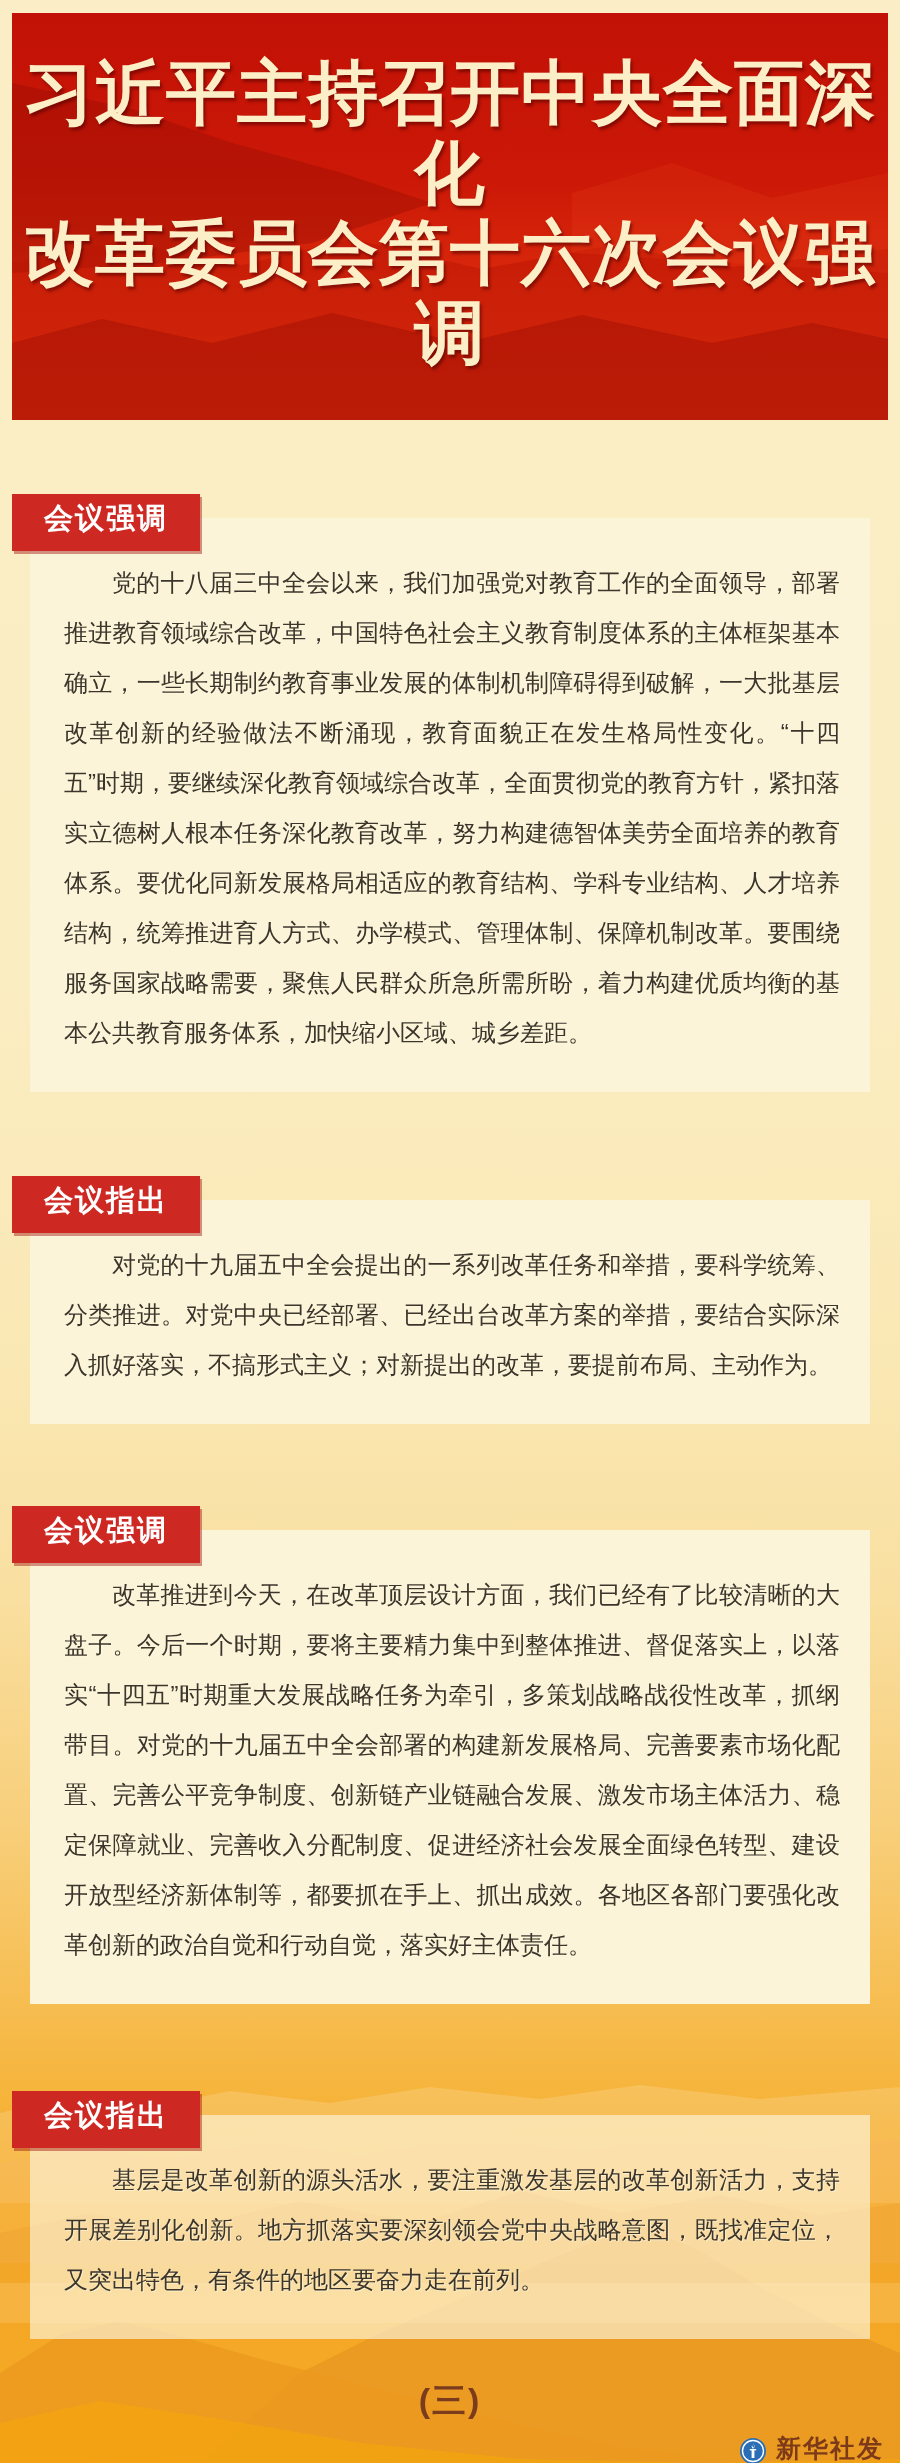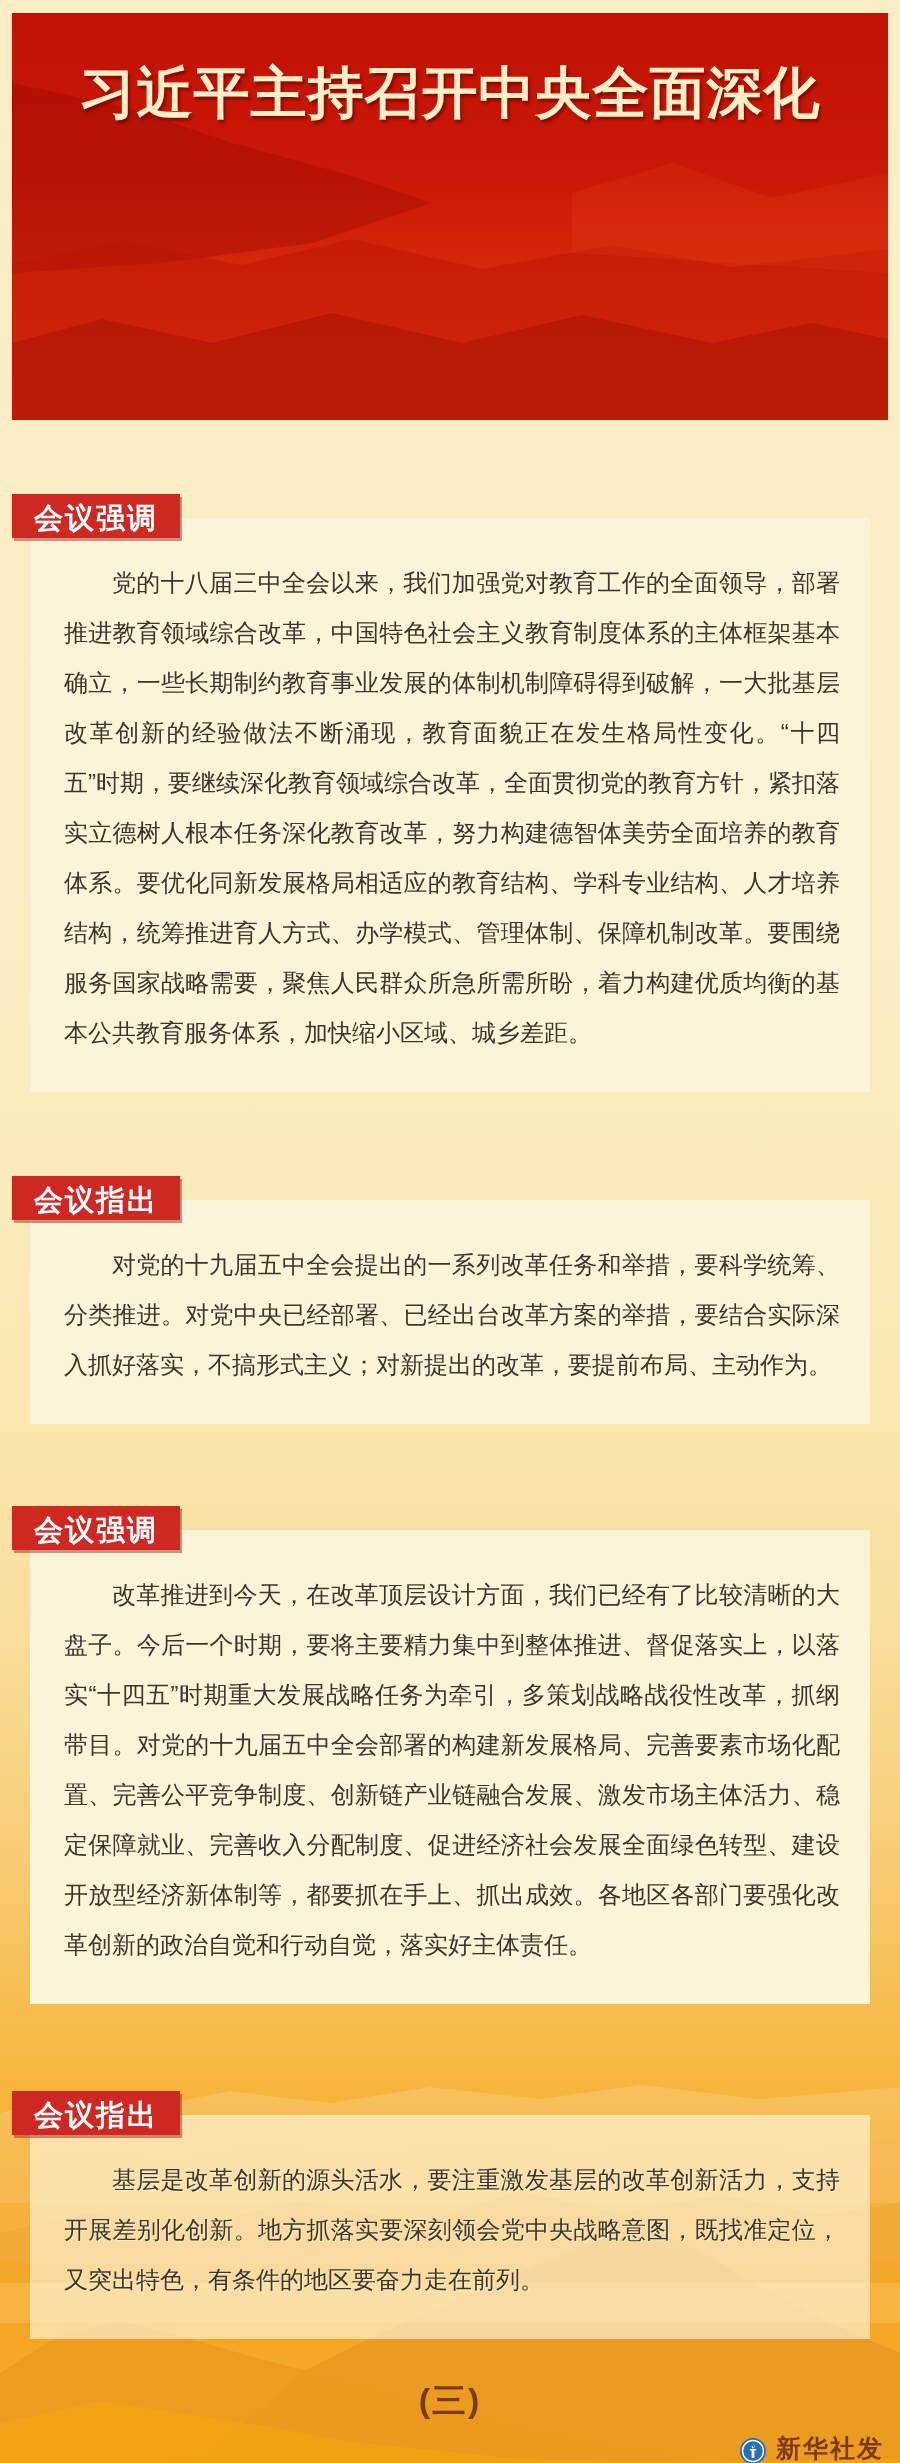--- a/index.html
+++ b/index.html
@@ -12,21 +12,21 @@
   }
   
   .header{
     position:absolute;top:13px;left:12px;width:876px;height:407px;
     background:linear-gradient(180deg,#c21106 0%,#cb1807 40%,#dd2c0d 72%,#e73a10 100%);
     overflow:hidden;
   }
   .header svg{position:absolute;top:0;left:0;}
   .header-text{position:relative;z-index:2;text-align:center;padding-top:40px;}
   .title-line{
-    font-size:56px;font-weight:bold;line-height:80px;color:#fcefc8;
+    font-size:70px;font-weight:bold;line-height:80px;color:#fcefc8;
     letter-spacing:1px;text-shadow:2px 3px 3px rgba(80,0,0,.55);
   }
   .subtitle-block{margin-top:24px;}
   .subtitle-line{
     font-size:52px;font-weight:bold;line-height:80px;color:#ffe400;
     letter-spacing:1px;text-shadow:2px 3px 3px rgba(80,0,0,.55);
   }
   
   .section{position:absolute;left:30px;width:840px;}
   .panel{
@@ -35,21 +35,21 @@
     box-sizing:border-box;
   }
   .panel.translucent{background:rgba(252,243,214,.68);}
   .panel p{
     margin:4px;font-size:24px;line-height:50px;color:#3b352c;
     text-align:justify;text-indent:2em;font-weight:500;
     text-shadow:1px 1px 0 rgba(255,250,222,.6);
   }
   .badge{
     position:absolute;top:-24px;left:-18px;z-index:3;
-    height:44px;line-height:48px;padding:0 22px;
+    height:57px;line-height:48px;padding:0 32px;
     background:#ce2823;color:#ffffff;font-size:29px;font-weight:bold;
     letter-spacing:2px;box-shadow:2px 3px 0 rgba(160,20,15,.45);
   }
   .sec1{top:518px;}
   .sec2{top:1200px;}
   .sec3{top:1530px;}
   .sec4{top:2115px;}
   
   .bottom-scenery{position:absolute;left:0;bottom:0;width:900px;height:560px;pointer-events:none;}
   
@@ -78,20 +78,21 @@
 
 <div class="header">
   <svg width="876" height="407" viewBox="0 0 876 407" preserveAspectRatio="none">
     <path d="M0,70 L120,96 220,130 330,160 420,190 300,230 150,250 0,260 Z" fill="#8e0b02" opacity="0.35"></path>
     <path d="M0,250 L110,228 230,252 340,226 470,256 600,232 720,254 876,236 L876,407 0,407 Z" fill="#b81505" opacity="0.45"></path>
     <path d="M0,330 L90,306 200,330 320,300 450,330 570,302 700,330 800,310 876,326 L876,407 0,407 Z" fill="#a30f03" opacity="0.5"></path>
     <path d="M560,180 L660,150 760,185 876,160 L876,260 560,240 Z" fill="#f04a1a" opacity="0.18"></path>
   </svg>
   <div class="header-text">
     <div class="title-line">习近平主持召开中央全面深化</div>
+    <div class="title-line">改革委员会第十六次会议强调</div>
     <div class="subtitle-block">
     </div>
   </div>
 </div>
 
 <div class="section sec1">
   <div class="badge">会议强调</div>
   <div class="panel">
     <p>党的十八届三中全会以来，我们加强党对教育工作的全面领导，部署推进教育领域综合改革，中国特色社会主义教育制度体系的主体框架基本确立，一些长期制约教育事业发展的体制机制障碍得到破解，一大批基层改革创新的经验做法不断涌现，教育面貌正在发生格局性变化。“十四五”时期，要继续深化教育领域综合改革，全面贯彻党的教育方针，紧扣落实立德树人根本任务深化教育改革，努力构建德智体美劳全面培养的教育体系。要优化同新发展格局相适应的教育结构、学科专业结构、人才培养结构，统筹推进育人方式、办学模式、管理体制、保障机制改革。要围绕服务国家战略需要，聚焦人民群众所急所需所盼，着力构建优质均衡的基本公共教育服务体系，加快缩小区域、城乡差距。</p>
   </div>

